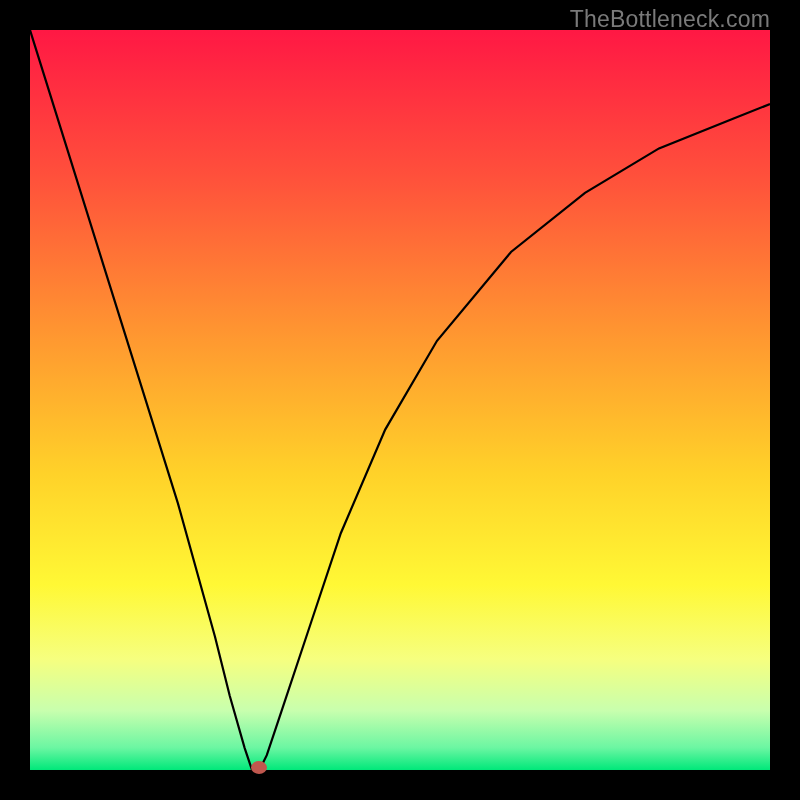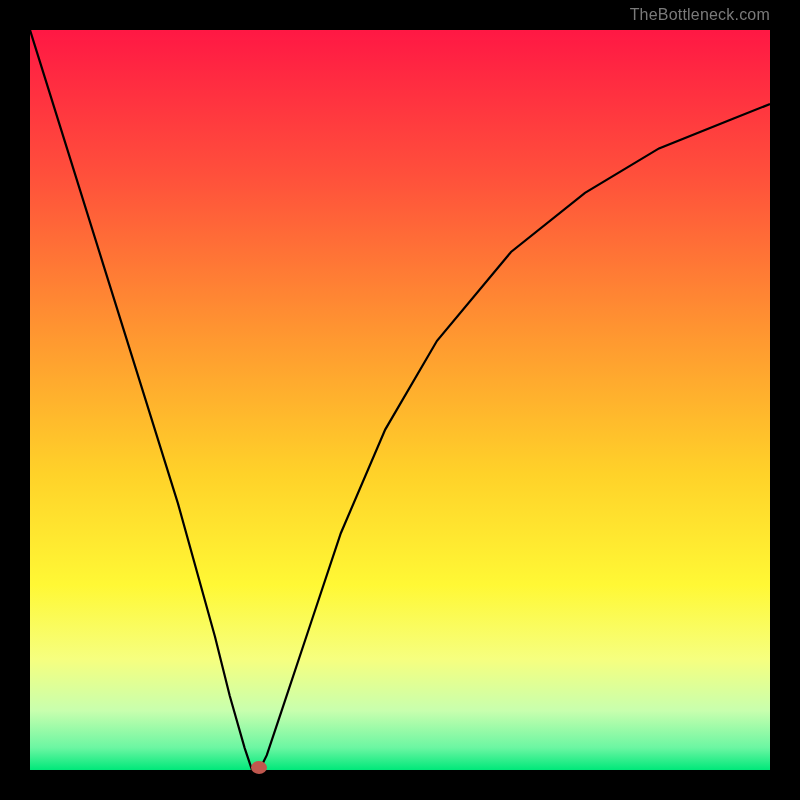--- a/index.html
+++ b/index.html
@@ -30,21 +30,21 @@
       top: 0;
       left: 0;
       width: 100%;
       height: 100%;
     }
     .watermark {
       position: absolute;
       top: 6px;
       right: 30px;
       color: #7a7a7a;
-      font-size: 16px;
+      font-size: 23px;
       font-weight: 500;
       letter-spacing: 0.2px;
     }
     .marker-dot {
       position: absolute;
       width: 16px;
       height: 13px;
       background: #c0574e;
       border-radius: 50%;
     }

